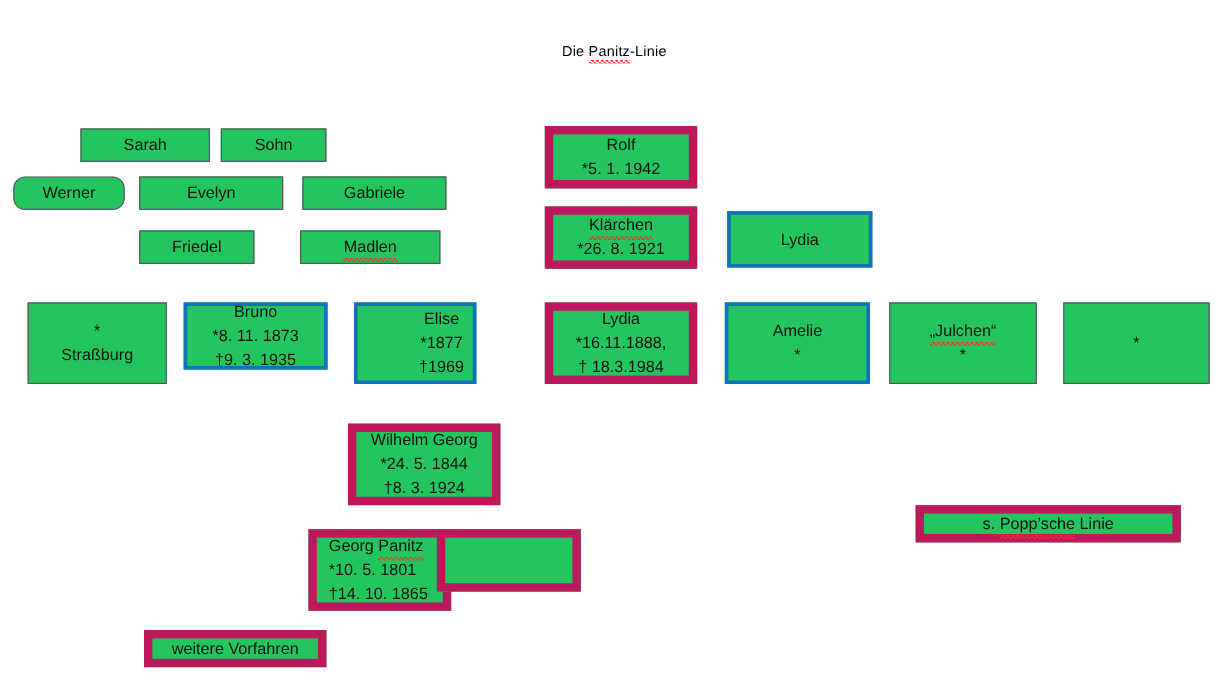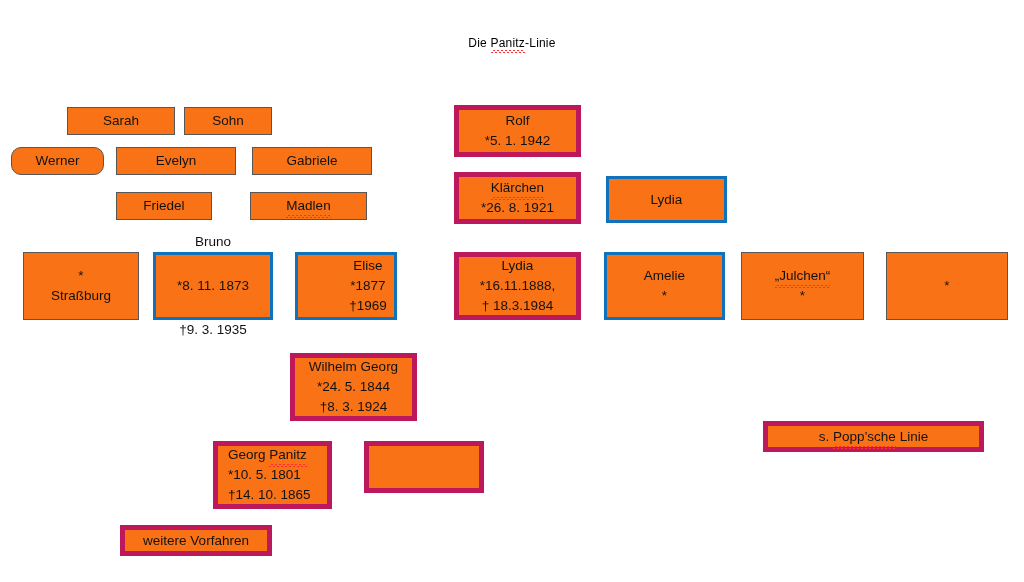--- a/index.html
+++ b/index.html
@@ -31,40 +31,41 @@
     text-align: center;
     font-size: 12px;
     font-weight: 400;
     color: #000000;
     letter-spacing: 0.2px;
   }
 
   .node {
     position: absolute;
     box-sizing: border-box;
-    background: #f97316;
+    background: #22c55e;
     display: flex;
     flex-direction: column;
     align-items: center;
     justify-content: center;
     text-align: center;
     font-size: 13.5px;
     line-height: 20px;
     color: #121212;
     padding: 0 4px;
   }
 
   .node.grey  { border: 1.6px solid #575757; }
   .node.blue  { border: 3px solid #1072ba; }
-  .node.red   { border: 5px solid #be185d; }
+  .node.red   { border: 7px solid #be185d; }
 
   .node.left-align {
     align-items: flex-start;
     text-align: left;
     padding-left: 10px;
+    margin-left: 44px;
   }
 
   .node .ln { white-space: nowrap; }
 
   
   .sp {
     position: relative;
     display: inline-block;
   }
   .sp::after {
@@ -132,21 +133,21 @@
 
   <div class="node blue" style="left:606px; top:176px; width:121px; height:47px;">
     <span class="ln">Lydia</span>
   </div>
 
   <div class="node grey" style="left:23px;  top:252px; width:116px; height:68px;">
     <span class="ln">*</span>
     <span class="ln">Straßburg</span>
   </div>
 
-  <div class="node blue" style="left:153px; top:252px; width:120px; height:68px;gap:24px;">
+  <div class="node blue" style="left:153px; top:252px; width:120px; height:56px;">
     <span class="ln">Bruno</span>
     <span class="ln">*8. 11. 1873</span>
     <span class="ln">†9. 3. 1935</span>
   </div>
 
   <div class="node blue" style="left:295px; top:252px; width:102px; height:68px;padding-left:48px;">
     <span class="ln">Elise</span>
     <span class="ln">*1877</span>
     <span class="ln">†1969</span>
   </div>

